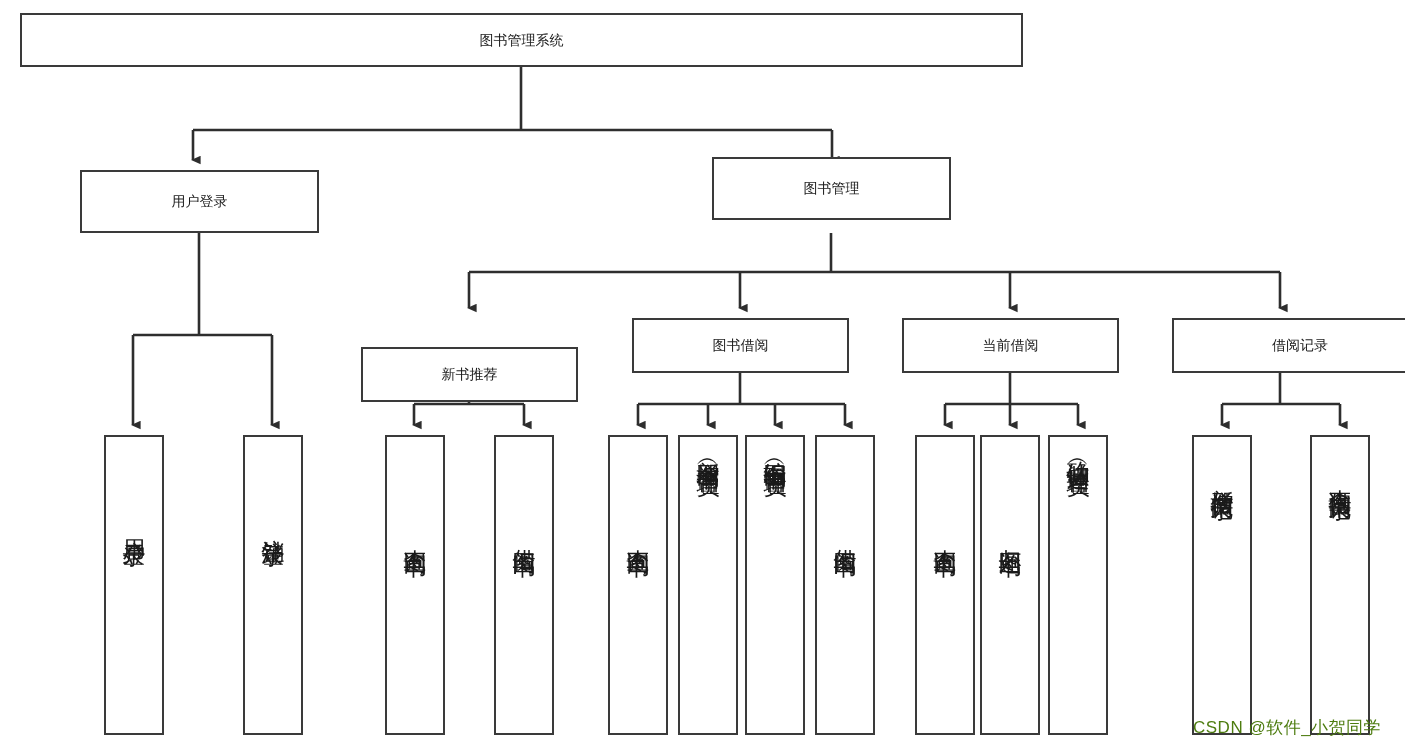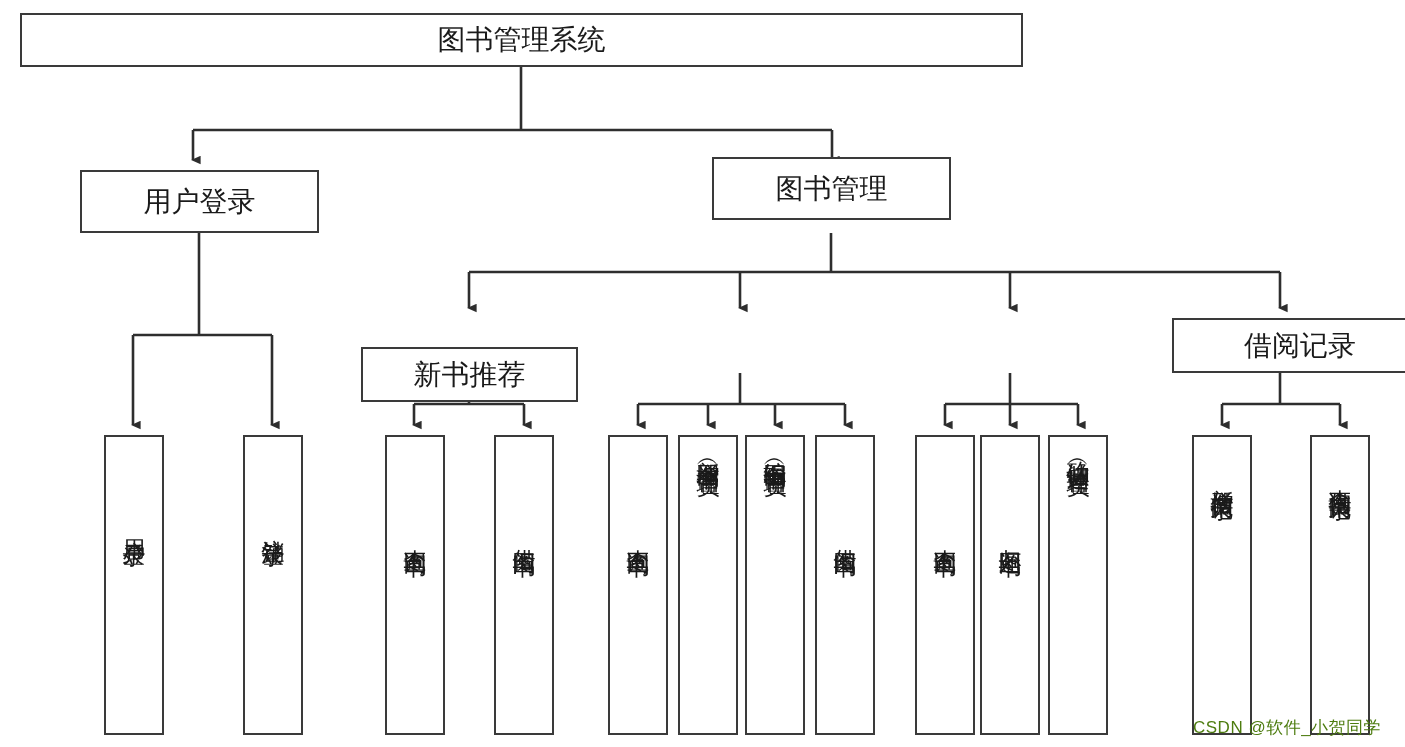--- a/index.html
+++ b/index.html
@@ -34,21 +34,21 @@
     align-items: center;
     justify-content: center;
     color: #1a1a1a;
   }
   .node-label {
     display: block;
     text-align: center;
     line-height: 1.06;
   }
   .node.horiz .node-label {
-    font-size: 28px;
+    font-size: 14px;
     white-space: nowrap;
   }
   .node.vert {
     align-items: flex-start;
     justify-content: center;
     padding-top: 6px;
   }
   .node.vert .node-label {
     writing-mode: vertical-rl;
     text-orientation: upright;
@@ -137,20 +137,26 @@
   <div class="node horiz" style="left:80px; top:170px; width:239px; height:63px;">
     <span class="node-label">用户登录</span>
   </div>
   <div class="node horiz" style="left:712px; top:157px; width:239px; height:63px;">
     <span class="node-label">图书管理</span>
   </div>
 
   <div class="node horiz" style="left:361px; top:318px; width:217px; height:55px;margin-top:29px;">
     <span class="node-label">新书推荐</span>
   </div>
+  <div class="node horiz" style="left:632px; top:318px; width:217px; height:55px;">
+    <span class="node-label">图书借阅</span>
+  </div>
+  <div class="node horiz" style="left:902px; top:318px; width:217px; height:55px;">
+    <span class="node-label">当前借阅</span>
+  </div>
   <div class="node horiz" style="left:1172px; top:318px; width:256px; height:55px;">
     <span class="node-label">借阅记录</span>
   </div>
 
   <div class="node vert mid" style="left:104px; top:435px; width:60px; height:300px;">
     <span class="node-label">用户登录</span>
   </div>
   <div class="node vert mid" style="left:243px; top:435px; width:60px; height:300px;">
     <span class="node-label">注销登录</span>
   </div>

